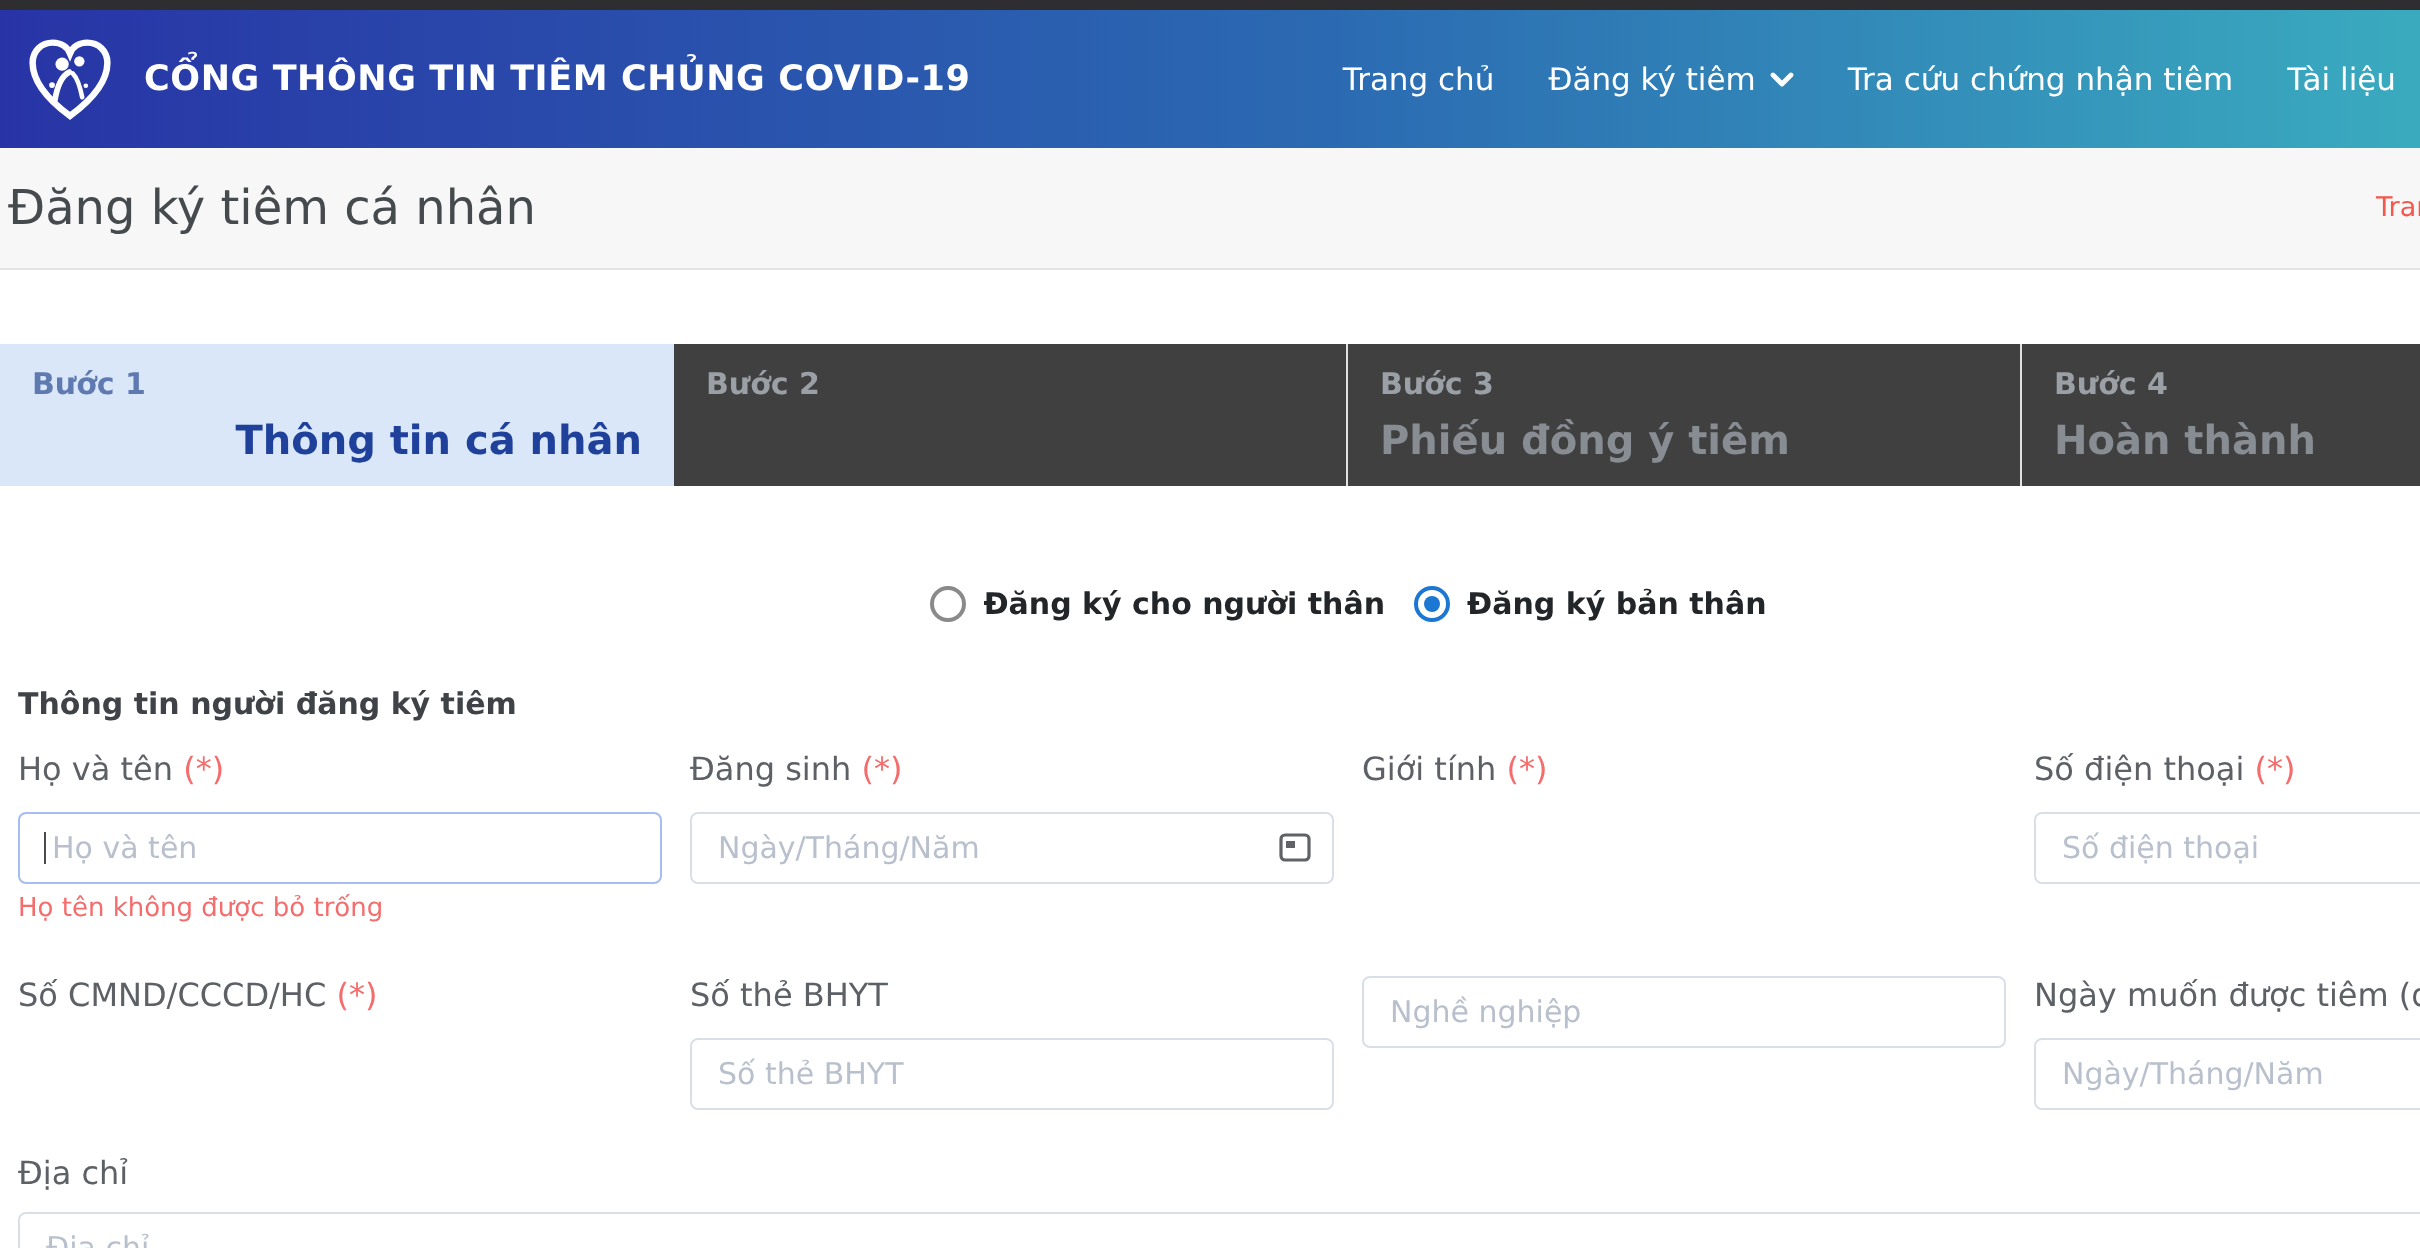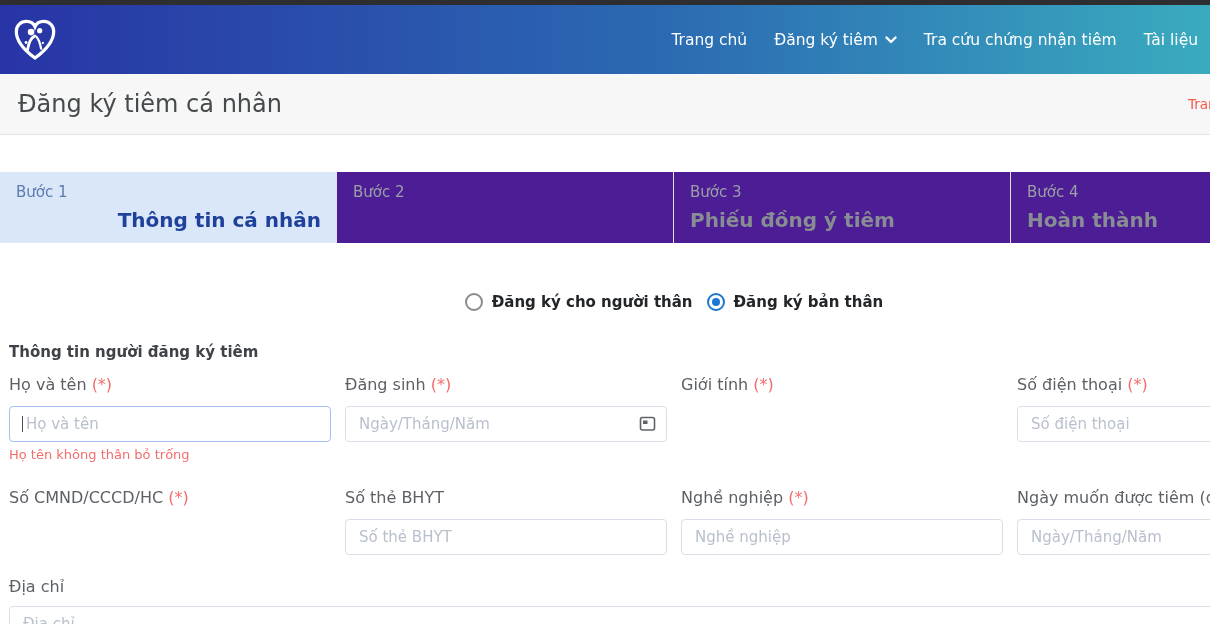--- a/index.html
+++ b/index.html
@@ -13,33 +13,33 @@
   .logo { width:46px; height:46px; flex:0 0 auto; margin-right:14px; }
   .brand { color:#fff; font-size:17.5px; font-weight:bold; letter-spacing:.3px; white-space:nowrap; }
   .nav { margin-left:auto; display:flex; align-items:center; gap:27px; }
   .nav-item { color:#fff; font-size:15.5px; white-space:nowrap; cursor:pointer;
     display:flex; align-items:center; gap:7px; }
   .chev { width:12px; height:8px; display:inline-block; }
 
   
   .title-bar { height:61px; background:#f7f7f7; border-bottom:1px solid #e4e4e4;
     position:relative; display:flex; align-items:center; }
-  .page-title { font-size:24px; color:#454a4d; font-weight:500; padding-left:18px; }
+  .page-title { font-size:24px; color:#454a4d; font-weight:500; padding-left:4px; }
   .breadcrumb { position:absolute; left:1188px; top:22px; font-size:13.5px;
     color:#f4574d; white-space:nowrap; cursor:pointer; }
 
   
   .container { width:1348px; }
 
   
   .steps { margin-top:37px; display:grid; grid-template-columns:repeat(4,1fr); }
-  .step { height:71px; padding:11px 16px 0 16px; background:#4c1d95;
+  .step { height:71px; padding:11px 16px 0 16px; background:#404040;
     border-right:1px solid #e2e2e2; cursor:pointer; }
   .step:last-child { border-right:none; }
-  .step .s-num { font-size:15px; color:#9aa0a6; }
+  .step .s-num { font-size:15px; color:#9aa0a6;font-weight:bold; }
   .step .s-title { font-size:20px; font-weight:bold; color:#878d93; margin-top:7px; }
   .step.active { background:#d9e7f8; border-right:none; }
   .step.active .s-num { color:#5f7ab0; }
   .step.active .s-title { color:#1f419b;text-align:right; }
 
   
   .radio-row { margin-top:50px; display:flex; justify-content:center; align-items:center; gap:14px; }
   .radio-opt { display:flex; align-items:center; gap:9px; cursor:pointer; }
   .radio-opt .r-label { font-size:15px; font-weight:600; color:#232629; white-space:nowrap; }
   .r-circle { width:18px; height:18px; border-radius:50%; position:relative; flex:0 0 auto; }
@@ -81,20 +81,21 @@
 <div class="header">
   <svg class="logo" viewBox="0 0 64 64">
     <path d="M32 57 C13 43 6 31 6 20 C6 11.5 12.5 6 20 6 C26 6 30.2 9.2 32 13.5 C33.8 9.2 38 6 44 6 C51.5 6 58 11.5 58 20 C58 31 51 43 32 57 Z" fill="none" stroke="#ffffff" stroke-width="4.5"></path>
     <circle cx="26.5" cy="21" r="4.6" fill="#ffffff"></circle>
     <circle cx="38.5" cy="19" r="3.6" fill="#ffffff"></circle>
     <path d="M21.5 46 C23.5 34 27.5 28.5 31.5 26.5" stroke="#ffffff" stroke-width="4" fill="none" stroke-linecap="round"></path>
     <path d="M40.5 44 C38.5 34 36.5 30 34 27.5" stroke="#ffffff" stroke-width="3.2" fill="none" stroke-linecap="round"></path>
     <circle cx="19.5" cy="35.5" r="2" fill="#ffffff"></circle>
     <circle cx="43" cy="36" r="1.6" fill="#ffffff"></circle>
   </svg>
+  <div class="brand">CỔNG THÔNG TIN TIÊM CHỦNG COVID-19</div>
   <div class="nav">
     <div class="nav-item">
       <span>Trang chủ</span>
     </div>
     <div class="nav-item">
       <span>Đăng ký tiêm</span>
       <svg class="chev" viewBox="0 0 12 8">
         <path d="M1.5 1.5 L6 6 L10.5 1.5" stroke="#ffffff" stroke-width="2.4" fill="none" stroke-linecap="round" stroke-linejoin="round"></path>
       </svg>
     </div>
@@ -148,21 +149,21 @@
   <div class="form-row row1">
     <div>
       <div class="field-label">
         <span>Họ và tên</span>
         <span class="req">(*)</span>
       </div>
       <div class="ctrl-wrap">
         <input class="ctrl focused" type="text" placeholder="Họ và tên" style="">
         <div class="caret-bar"></div>
       </div>
-      <div class="error-msg">Họ tên không thân bỏ trống</div>
+      <div class="error-msg">Họ tên không được bỏ trống</div>
     </div>
     <div>
       <div class="field-label">
         <span>Đăng sinh</span>
         <span class="req">(*)</span>
       </div>
       <div class="ctrl-wrap">
         <input class="ctrl" type="text" placeholder="Ngày/Tháng/Năm" style="">
         <svg class="cal-icon" width="17" height="17" viewBox="0 0 17 17">
           <rect x="1.5" y="2.5" width="14" height="12.5" rx="2" fill="none" stroke="#5f6368" stroke-width="1.6"></rect>
@@ -196,24 +197,20 @@
     </div>
     <div>
       <div class="field-label">
         <span>Số thẻ BHYT</span>
       </div>
       <div class="ctrl-wrap">
         <input class="ctrl" type="text" placeholder="Số thẻ BHYT" style="">
       </div>
     </div>
     <div>
-      <div class="field-label">
-        <span>Nghề nghiệp</span>
-        <span class="req">(*)</span>
-      </div>
       <div class="ctrl-wrap">
         <input class="ctrl" type="text" placeholder="Nghề nghiệp" style="">
       </div>
     </div>
     <div>
       <div class="field-label">
         <span>Ngày muốn được tiêm (dự kiến)</span>
       </div>
       <div class="ctrl-wrap">
         <input class="ctrl" type="text" placeholder="Ngày/Tháng/Năm" style="">

